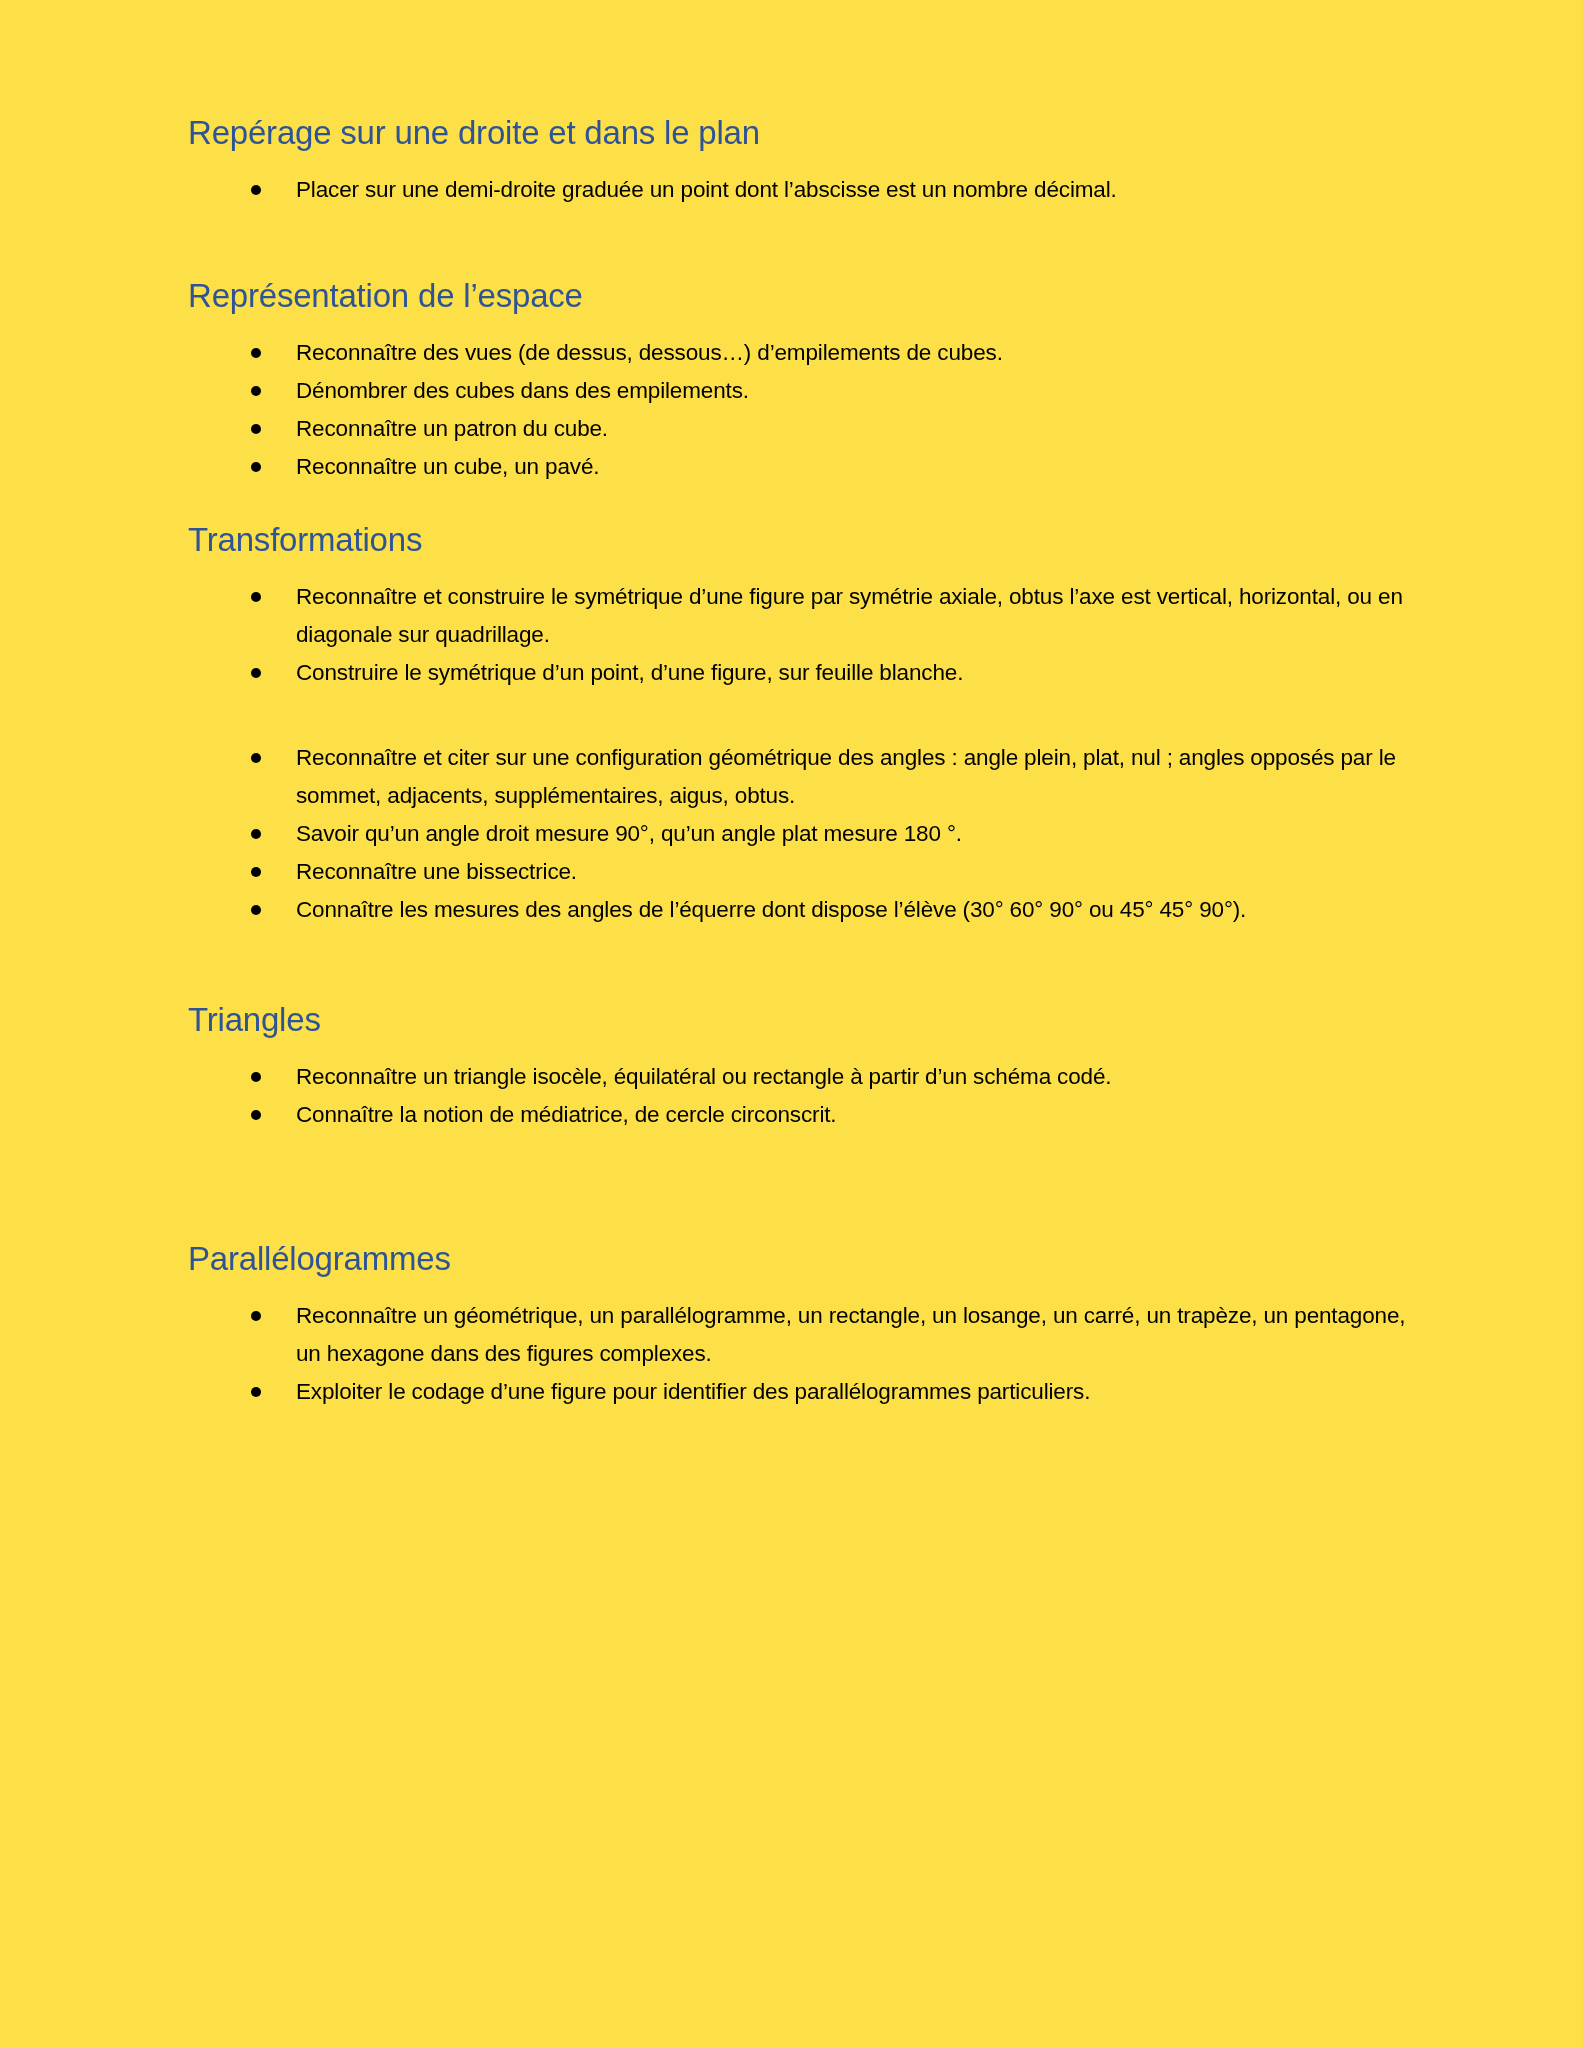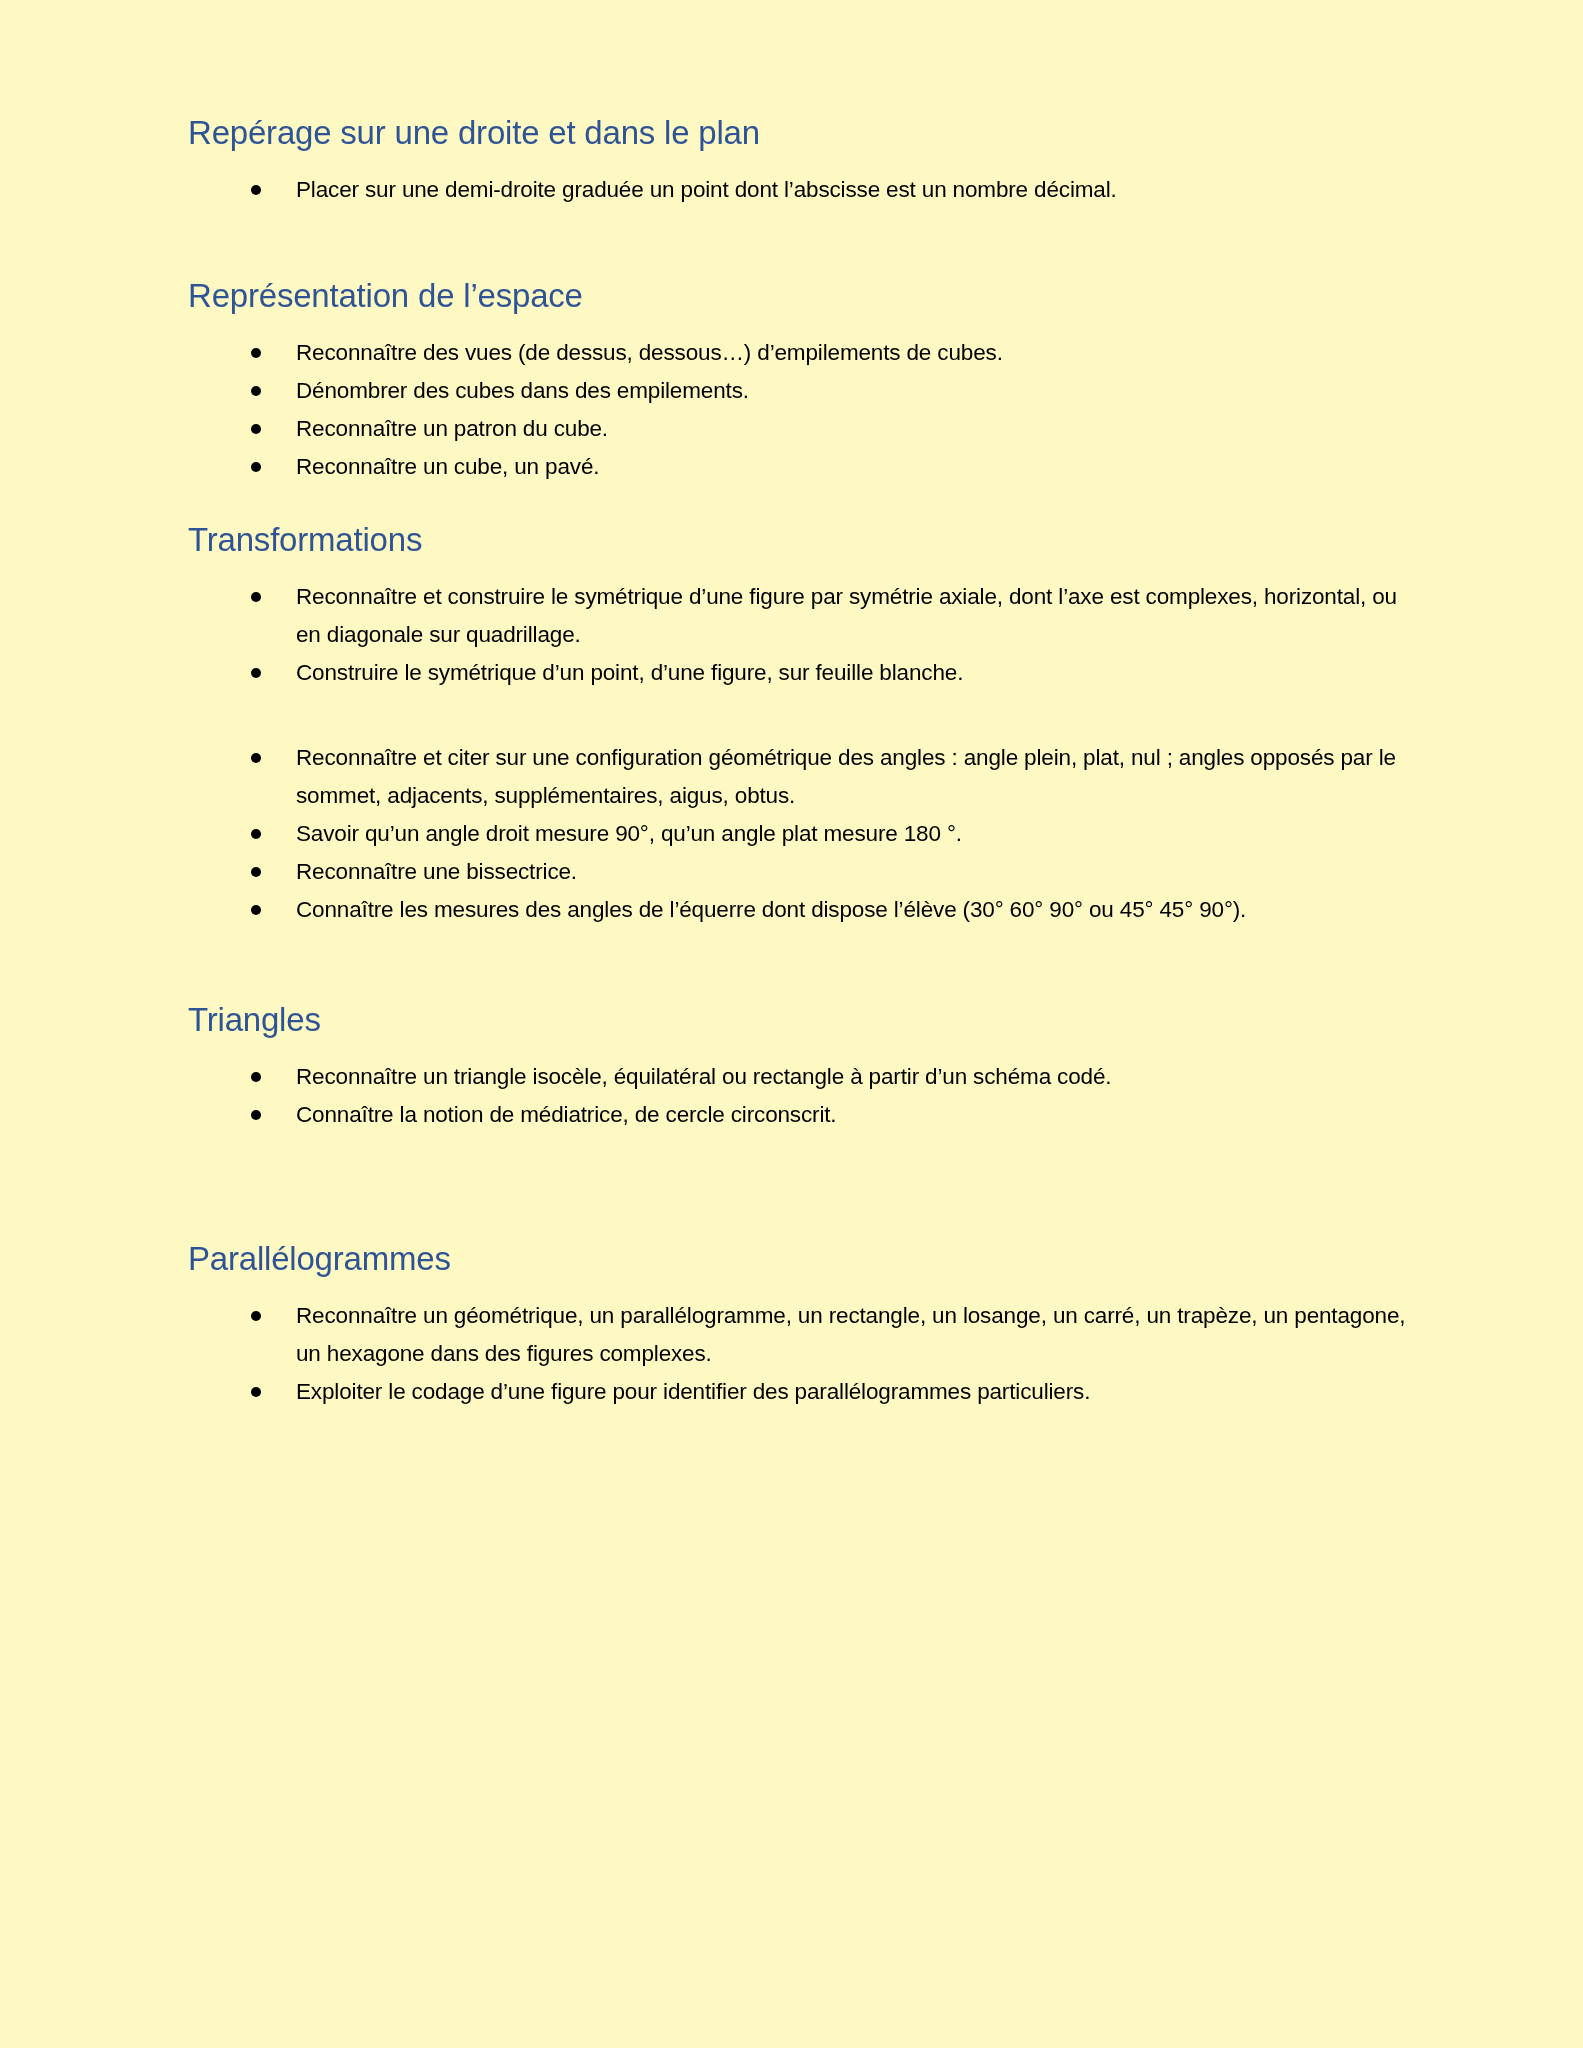--- a/index.html
+++ b/index.html
@@ -13,21 +13,21 @@
       position: relative;
       overflow: hidden;
       font-family: "Liberation Sans", "DejaVu Sans", sans-serif;
     }
     .page {
       position: absolute;
       left: 0;
       top: 0;
       width: 1583px;
       height: 2048px;
-      background: #fef9c3;
+      background: #fde047;
     }
     .section {
       position: absolute;
       left: 188px;
       width: 1220px;
     }
     .section-heading {
       margin: 0;
       font-family: "Liberation Sans", "DejaVu Sans", sans-serif;
       font-weight: normal;
@@ -103,21 +103,21 @@
         <span>Reconnaître un cube, un pavé.</span>
       </li>
     </ul>
   </section>
 
   <section class="section" id="sec-2">
     <h2 class="section-heading">Transformations</h2>
     <ul class="bullet-list">
       <li class="bullet-item">
         <span class="bullet-dot"></span>
-        <span>Reconnaître et construire le symétrique d’une figure par symétrie axiale, dont l’axe est complexes, horizontal, ou en diagonale sur quadrillage.</span>
+        <span>Reconnaître et construire le symétrique d’une figure par symétrie axiale, obtus l’axe est vertical, horizontal, ou en diagonale sur quadrillage.</span>
       </li>
       <li class="bullet-item">
         <span class="bullet-dot"></span>
         <span>Construire le symétrique d’un point, d’une figure, sur feuille blanche.</span>
       </li>
     </ul>
   </section>
 
   <section class="section" id="sec-3">
     <ul class="bullet-list">

